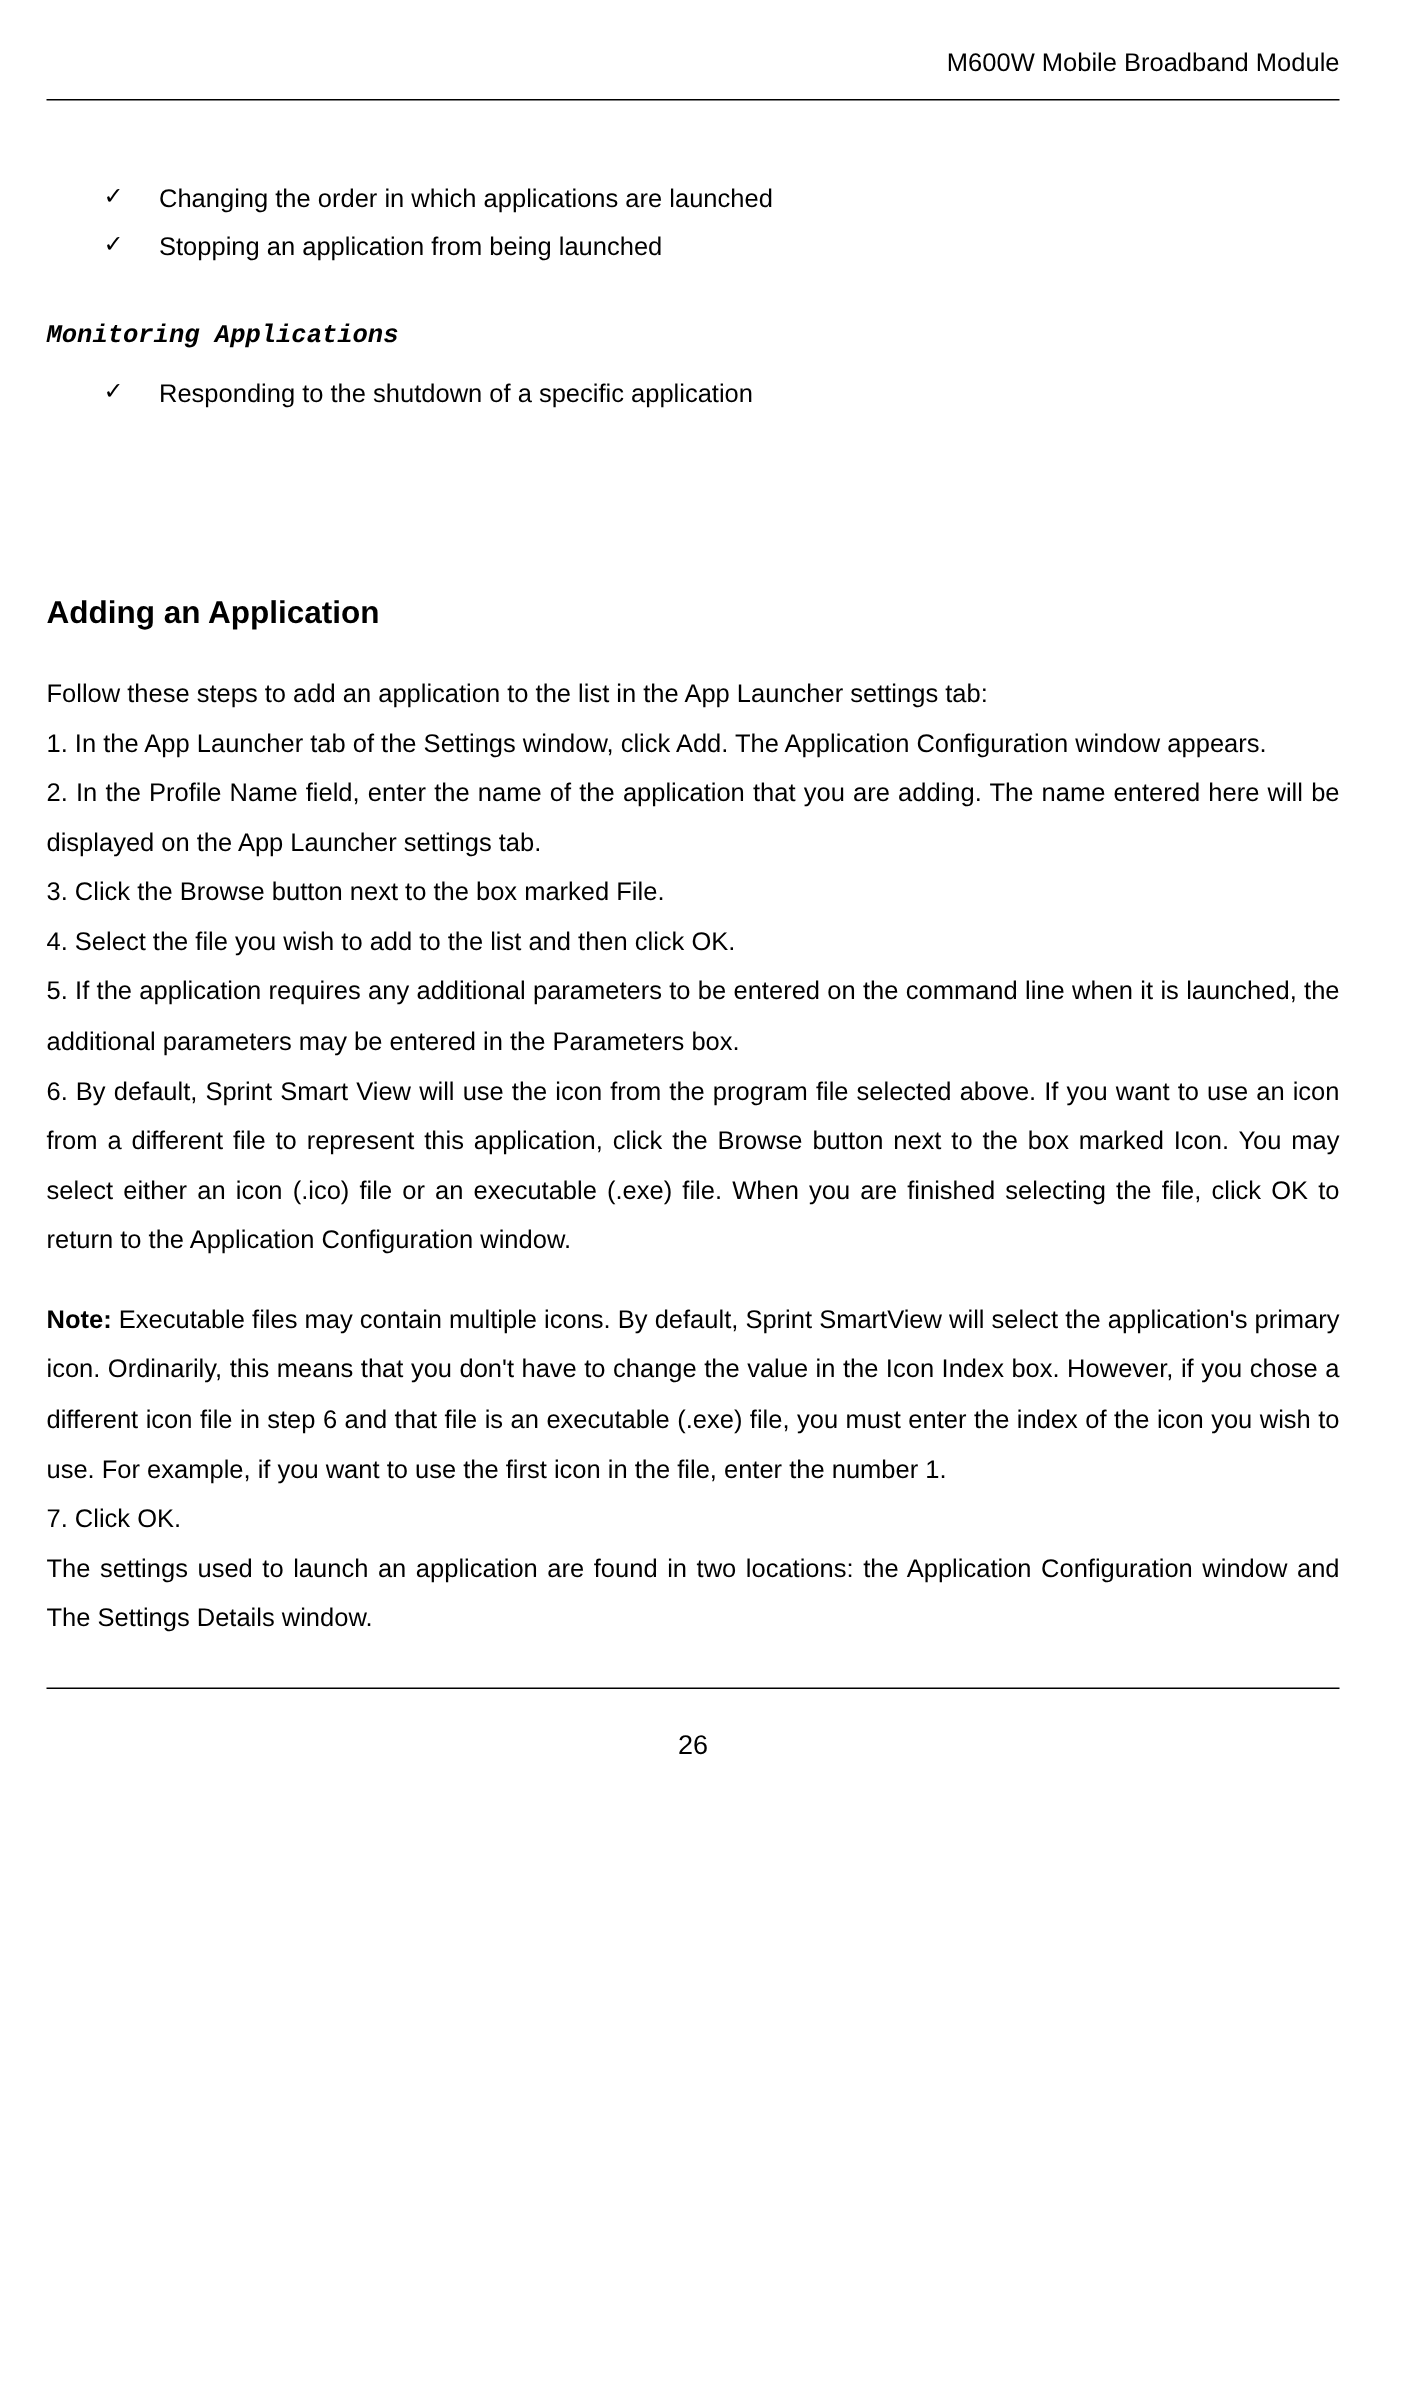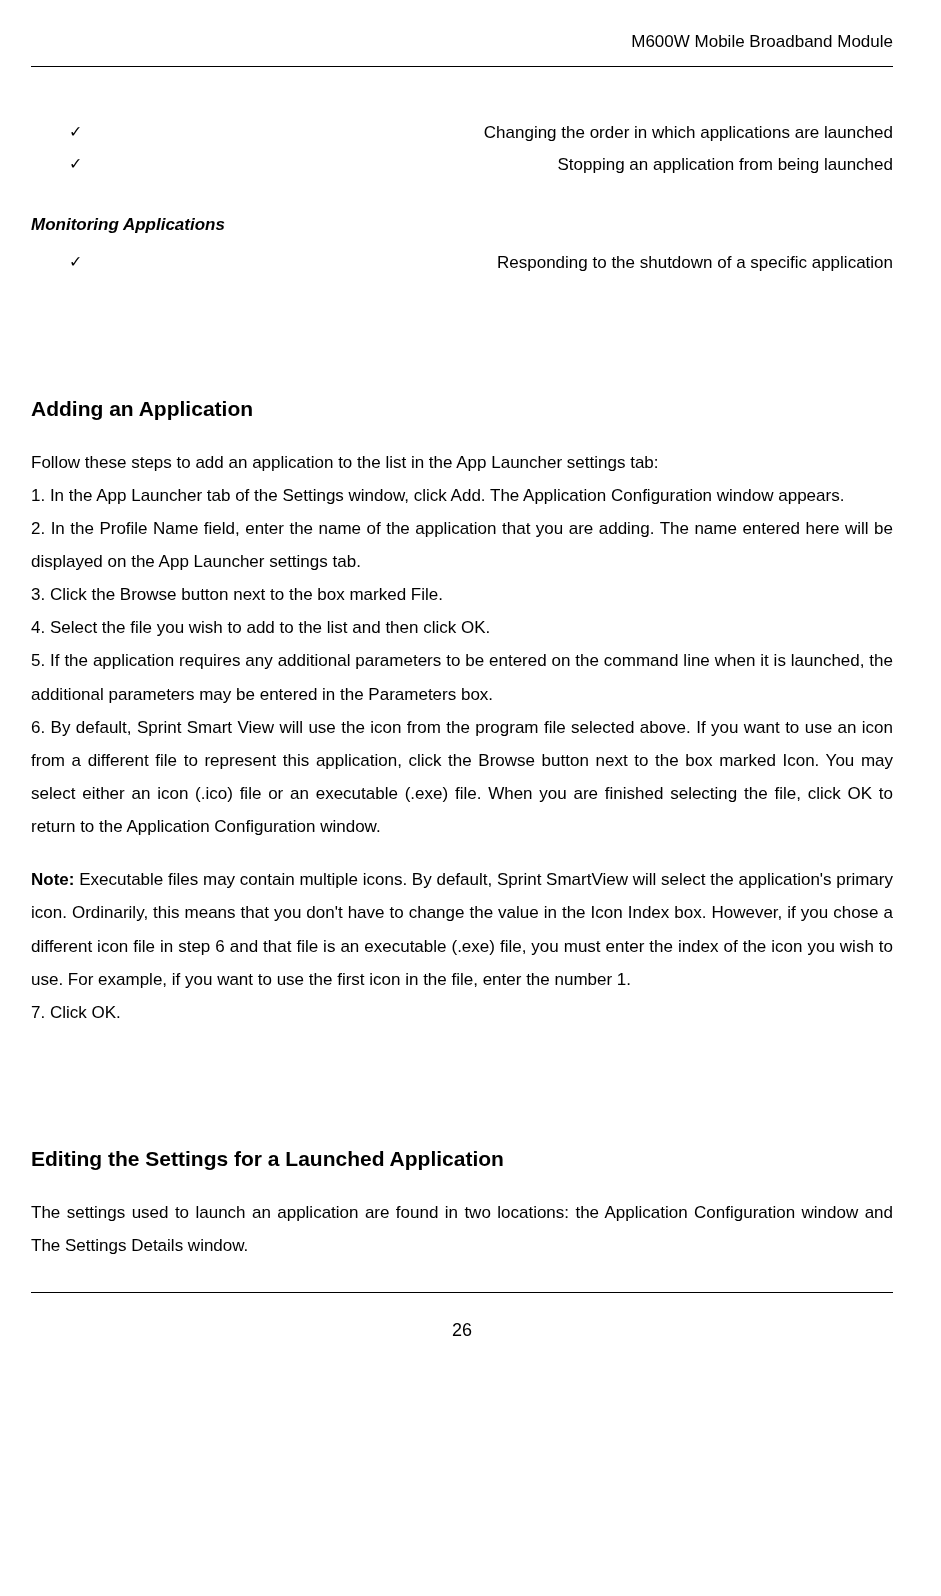--- a/index.html
+++ b/index.html
@@ -26,34 +26,34 @@
     }
     .bullet-list {
       list-style: none;
       padding: 0;
       margin: 0 0 20px 0;
     }
     .bullet-list li {
       padding-left: 75px;
       position: relative;
       line-height: 1.85;
-      text-align: right;
     }
     .bullet-list li::before {
       content: "✓";
       position: absolute;
       left: 38px;
       font-size: 16px;
     }
     .section-heading-italic {
       font-style: italic;
       font-weight: bold;
       margin-top: 28px;
       margin-bottom: 6px;
       font-size: 17px;
+      font-family: Liberation Mono, monospace;
     }
     .section-heading-bold {
       font-weight: bold;
       font-size: 21px;
       margin-top: 110px;
       margin-bottom: 16px;
     }
     .body-text {
       text-align: justify;
       margin: 0;
@@ -95,19 +95,18 @@
   <p class="body-text">1.   In the App Launcher tab of the Settings window, click Add. The Application Configuration window appears.</p>
   <p class="body-text">2.    In the Profile Name field, enter the name of the application that you are adding. The name entered here will be displayed on the App Launcher settings tab.</p>
   <p class="body-text">3.    Click the Browse button next to the box marked File.</p>
   <p class="body-text">4.    Select the file you wish to add to the list and then click OK.</p>
   <p class="body-text">5.   If the application requires any additional parameters to be entered on the command line when it is launched, the additional parameters may be entered in the Parameters box.</p>
   <p class="body-text">6.    By default, Sprint Smart View will use the icon from the program file selected above. If you want to use an icon from a different file to represent this application, click the Browse button next to the box marked Icon. You may select either an icon (.ico) file or an executable (.exe) file. When you are finished selecting the file, click OK to return to the Application Configuration window.</p>
   <div class="spacer"></div>
   <p class="body-text"><span class="note-label">Note:</span><span> Executable files may contain multiple icons. By default, Sprint SmartView will select the application's primary icon. Ordinarily, this means that you don't have to change the value in the Icon Index box. However, if you chose a different icon file in step 6 and that file is an executable (.exe) file, you must enter the index of the icon you wish to use. For example, if you want to use the first icon in the file, enter the number 1.</span></p>
   <p class="body-text">7.    Click OK.</p>
 
-  <div class="section-heading-bold">Editing the Settings for a Launched Application</div>
   <p class="body-text">The settings used to launch an application are found in two locations: the Application Configuration window and The Settings Details window.</p>
 
   <div class="footer">
     <span>26</span>
   </div>
 </div>
 
 </body></html>

